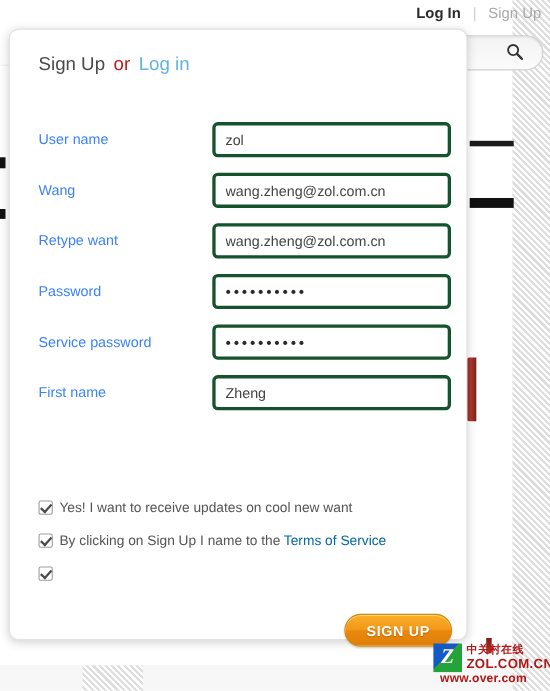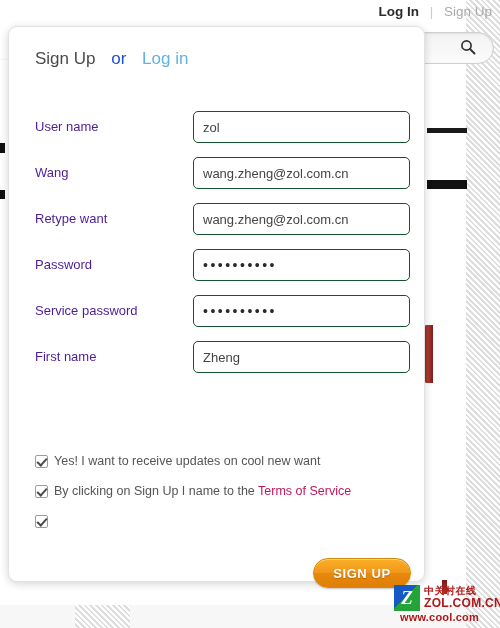--- a/index.html
+++ b/index.html
@@ -124,43 +124,43 @@
   }
 
   #modal-header {
     position: absolute;
     left: 26px; top: 21px;
     font-size: 17px;
     line-height: 22px;
     white-space: nowrap;
   }
   #modal-header .hdr-signup { color: #4a4a4a; }
-  #modal-header .hdr-or { color: #1d4ed8; margin: 0 11px; }
+  #modal-header .hdr-or { color: #b91c1c; margin: 0 3px; }
   #modal-header .hdr-login { color: #63b3de; }
 
   
   .form-row {
     position: absolute;
     left: 26px;
     width: 375px;
     height: 34px;
   }
   .form-row .lbl {
     position: absolute;
     left: 0; top: 8px;
     font-size: 13px;
-    color: #4c1d95;
+    color: #3b82f6;
     white-space: nowrap;
   }
   .form-row .fld {
     position: absolute;
     left: 158px; top: 0;
     width: 217px; height: 32px;
     box-sizing: border-box;
-    border: 1px solid #14532d;
+    border: 3px solid #14532d;
     border-radius: 5px;
     background: #ffffff;
     font-size: 13px;
     color: #444444;
     font-family: "Liberation Sans", sans-serif;
     padding: 0 9px;
     outline: none;
   }
   .form-row .fld::placeholder { color: #b3b3b3; }
   .form-row .fld.pw {
@@ -202,21 +202,21 @@
   .check-row .box::after {
     content: "";
     position: absolute;
     left: 3px; top: 0px;
     width: 4px; height: 8px;
     border: solid #4a4a4a;
     border-width: 0 2px 2px 0;
     transform: rotate(42deg);
   }
   .check-row .tos {
-    color: #be185d;
+    color: #0369a1;
   }
 
   
   #signup-button {
     position: absolute;
     left: 304px; top: 531px;
     width: 98px; height: 30px;
     border: 1px solid #d08a05;
     border-radius: 15px;
     background: linear-gradient(to bottom, #f9b028 0%, #f2971a 48%, #e8880d 52%, #e07f07 100%);
@@ -371,14 +371,14 @@
 
   <button id="signup-button">SIGN UP</button>
 </div>
 
 <div id="watermark">
   <div id="wm-logo"></div>
   <div id="wm-logo-z">Z</div>
   <div id="wm-pen"></div>
   <div id="wm-cn">中关村在线</div>
   <div id="wm-en">ZOL.COM.CN</div>
-  <div id="wm-url">www.cool.com</div>
+  <div id="wm-url">www.over.com</div>
 </div>
 
 </body></html>

